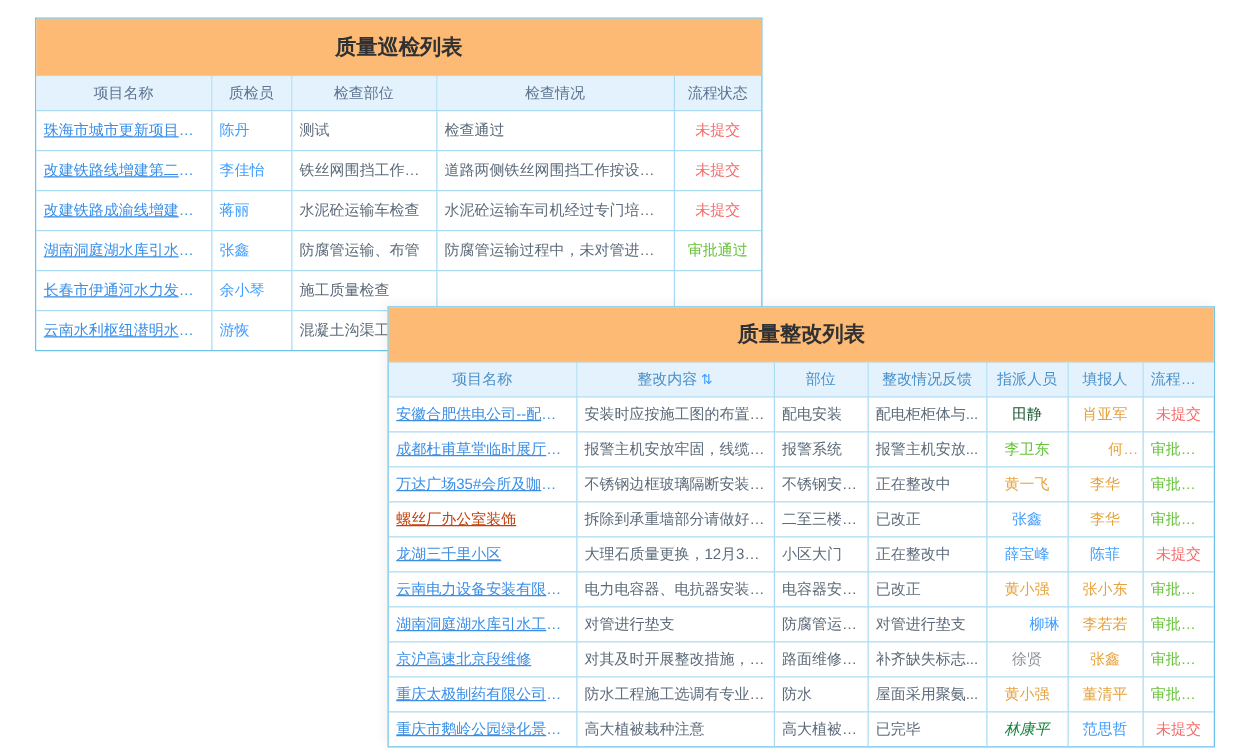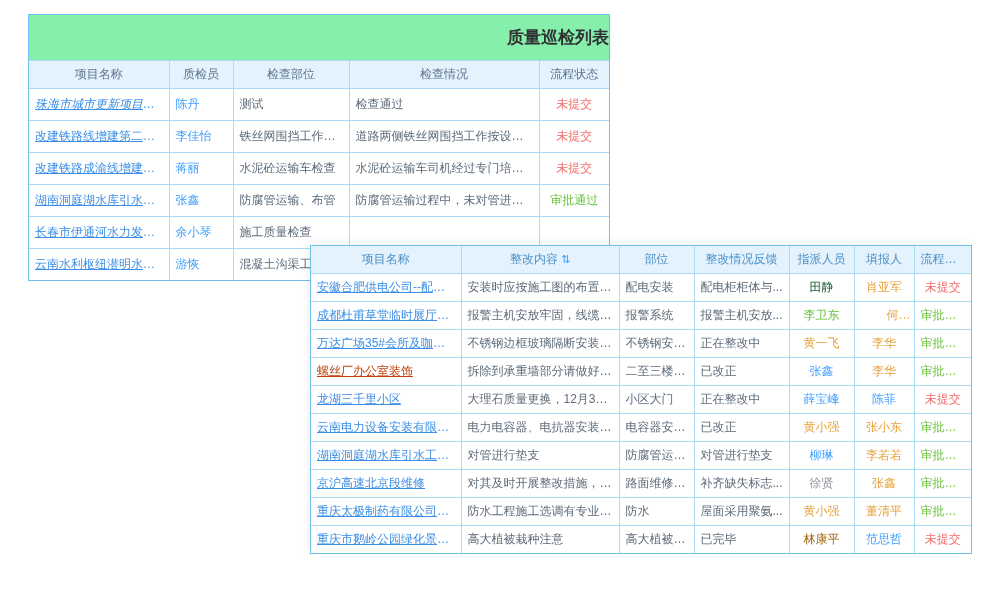--- a/index.html
+++ b/index.html
@@ -4,22 +4,22 @@
 <style>
   * { margin:0; padding:0; box-sizing:border-box; }
   html,body { width:1000px; height:600px; background:#ffffff; overflow:hidden;
     font-family:"Liberation Sans","DejaVu Sans",sans-serif; }
   .page { position:relative; width:1000px; height:600px; background:#fff; }
 
   .panel { position:absolute; background:#fff; border:1px solid #6fc3e9; }
   .panel-inspection { left:28px; top:14px; width:582px; z-index:1; }
   .panel-rect { left:310px; top:245px; width:662px; z-index:2; box-shadow:-3px -3px 8px rgba(0,0,0,0.05); }
 
-  .panel-title { text-align:right; font-weight:bold; color:#303133;
-    border-bottom:1px solid #a9dbf3; background:#86efac; }
+  .panel-title { text-align:center; font-weight:bold; color:#303133;
+    border-bottom:1px solid #a9dbf3; background:#fdba74; }
   .panel-inspection .panel-title { font-size:17px; padding:11px 0; }
   .panel-rect .panel-title { font-size:17px; padding:10px 0; }
 
   table.grid { width:100%; border-collapse:collapse; border-style:hidden; table-layout:fixed; }
   .grid th, .grid td { border:1px solid #a9dbf3; padding:0 6px; font-size:12px;
     white-space:nowrap; overflow:hidden; text-overflow:ellipsis; color:#5d6b7a; }
   .grid th { background:#e3f2fc; font-weight:normal; text-align:center; height:27px; }
   .panel-inspection th { color:#5e7490; }
   .panel-rect th { color:#4a90c9; }
   .panel-inspection td { height:32px; }
@@ -50,21 +50,21 @@
           <tr>
             <th class="col-project"><span>项目名称</span></th>
             <th class="col-inspector"><span>质检员</span></th>
             <th class="col-location"><span>检查部位</span></th>
             <th class="col-situation"><span>检查情况</span></th>
             <th class="col-status"><span>流程状态</span></th>
           </tr>
         </thead>
       <tbody>
           <tr>
-            <td class="col-project cell-link" style="color: rgb(58, 142, 230); font-style: italic;">珠海市城市更新项目紫...</td>
+            <td class="col-project cell-link" style="color: rgb(58, 142, 230);">珠海市城市更新项目紫...</td>
             <td class="col-inspector" style="color: rgb(64, 158, 255);">陈丹</td>
             <td class="col-location">测试</td>
             <td class="col-situation">检查通过</td>
             <td class="col-status" style="color: rgb(245, 108, 108);">未提交</td>
           </tr>
           <tr>
             <td class="col-project cell-link" style="color: rgb(58, 142, 230);">改建铁路线增建第二线...</td>
             <td class="col-inspector" style="color: rgb(64, 158, 255);">李佳怡</td>
             <td class="col-location">铁丝网围挡工作检查</td>
             <td class="col-situation">道路两侧铁丝网围挡工作按设计...</td>
@@ -96,20 +96,21 @@
             <td class="col-inspector" style="color: rgb(64, 158, 255);">游恢</td>
             <td class="col-location">混凝土沟渠工...</td>
             <td class="col-situation"></td>
             <td class="col-status"></td>
           </tr>
         </tbody>
     </table>
   </section>
 
   <section class="panel panel-rect">
+    <div class="panel-title">质量整改列表</div>
     <table class="grid">
       <colgroup>
         <col style="width:150px">
           <col style="width:158px">
           <col style="width:75px">
         <col style="width:95px">
           <col style="width:65px">
           <col style="width:60px">
           <col style="width:57px">
       </colgroup>
@@ -177,21 +178,21 @@
             <td class="col-feedback">已改正</td>
             <td class="col-assignee" style="color: rgb(230, 162, 60);">黄小强</td>
             <td class="col-reporter" style="color: rgb(230, 162, 60);">张小东</td>
             <td class="col-status" style="color: rgb(103, 194, 58);">审批通过</td>
           </tr>
           <tr>
             <td class="col-project cell-link" style="color: rgb(58, 142, 230);">湖南洞庭湖水库引水工程施工1</td>
             <td class="col-content">对管进行垫支</td>
             <td class="col-part">防腐管运输...</td>
             <td class="col-feedback">对管进行垫支</td>
-            <td class="col-assignee" style="color: rgb(64, 158, 255);">柳琳</td>
+            <td class="col-assignee" style="color: rgb(64, 158, 255); text-align: right;">柳琳</td>
             <td class="col-reporter" style="color: rgb(230, 162, 60);">李若若</td>
             <td class="col-status" style="color: rgb(103, 194, 58);">审批通过</td>
           </tr>
           <tr>
             <td class="col-project cell-link" style="color: rgb(58, 142, 230);">京沪高速北京段维修</td>
             <td class="col-content">对其及时开展整改措施，桥头...</td>
             <td class="col-part">路面维修检...</td>
             <td class="col-feedback">补齐缺失标志...</td>
             <td class="col-assignee" style="color: rgb(144, 147, 153);">徐贤</td>
             <td class="col-reporter" style="color: rgb(230, 162, 60);">张鑫</td>
@@ -204,21 +205,21 @@
             <td class="col-feedback">屋面采用聚氨...</td>
             <td class="col-assignee" style="color: rgb(230, 162, 60);">黄小强</td>
             <td class="col-reporter" style="color: rgb(230, 162, 60);">董清平</td>
             <td class="col-status" style="color: rgb(103, 194, 58);">审批通过</td>
           </tr>
           <tr>
             <td class="col-project cell-link" style="color: rgb(58, 142, 230);">重庆市鹅岭公园绿化景观提升...</td>
             <td class="col-content">高大植被栽种注意</td>
             <td class="col-part">高大植被栽种</td>
             <td class="col-feedback">已完毕</td>
-            <td class="col-assignee" style="color: #a16207;">林康平</td>
+            <td class="col-assignee" style="color: #15803d; font-style: italic;">林康平</td>
             <td class="col-reporter" style="color: rgb(64, 158, 255);">范思哲</td>
             <td class="col-status" style="color: rgb(245, 108, 108);">未提交</td>
           </tr>
         </tbody>
     </table>
   </section>
 
 </div>
 
 </body></html>

